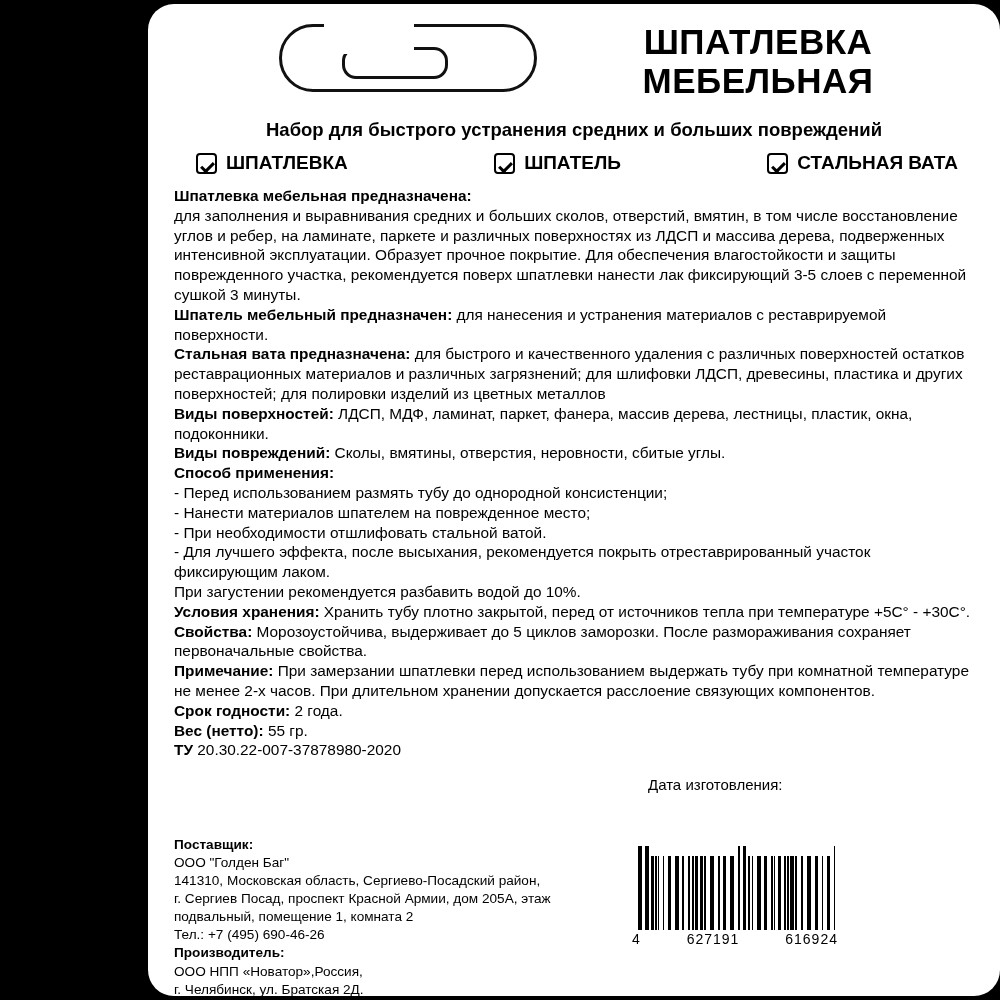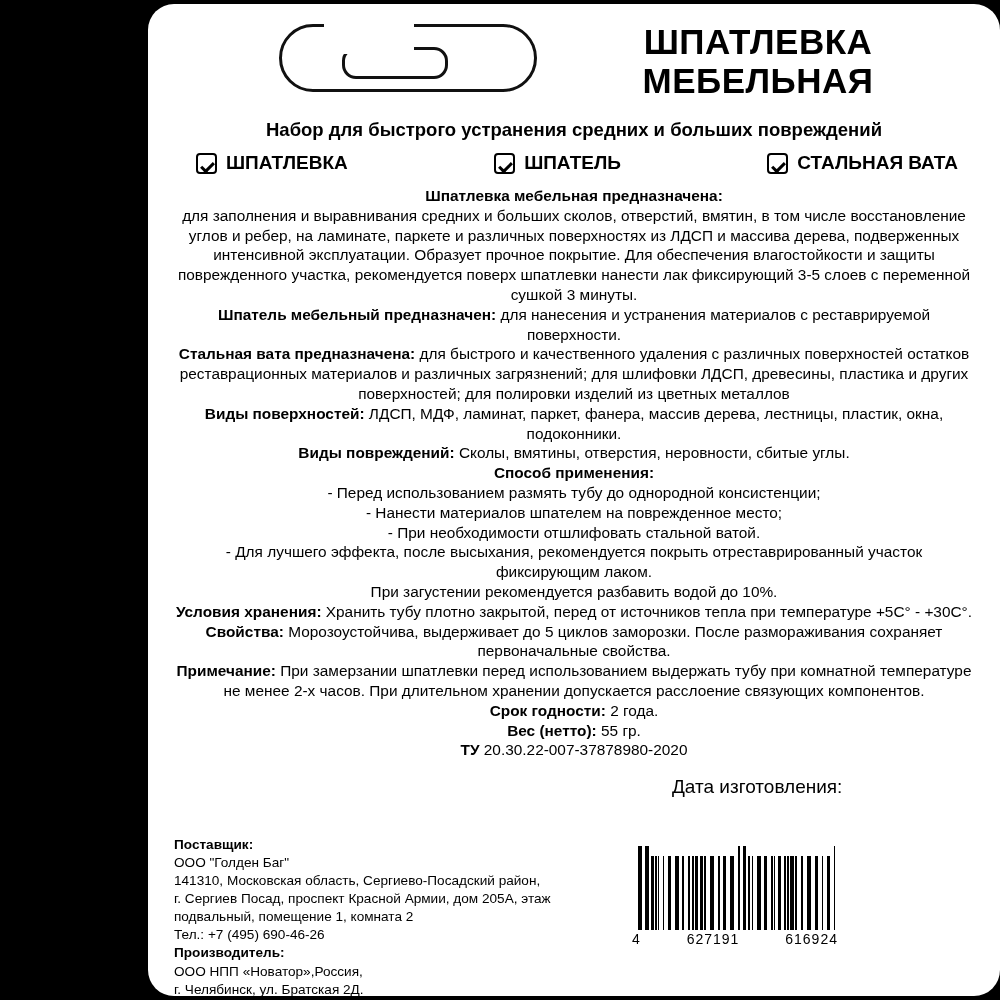--- a/index.html
+++ b/index.html
@@ -94,39 +94,38 @@
   .clabel { font-weight: bold; font-size: 19px; color: #000; }
 
   #body {
     position: absolute;
     left: 26px; top: 182px;
     width: 800px;
     font-size: 15.4px;
     line-height: 1.285;
     color: #000;
   }
-  #body p { margin: 0 0 0 0; text-align: center; }
+  #body p { margin: 0 0 0 0; }
   #body b { font-weight: bold; }
 
   #supplier {
     position: absolute;
     left: 26px; top: 832px;
     width: 470px;
     font-size: 13.6px;
     line-height: 1.33;
     color: #000;
   }
   #supplier b { font-weight: bold; }
 
   #dateline {
     position: absolute;
     left: 500px; top: 772px;
-    font-size: 19px;
-    color: #000;
-    margin-left: 24px;
+    font-size: 15px;
+    color: #000;
   }
 
   #barcode-wrap {
     position: absolute;
     left: 490px; top: 842px;
     width: 200px;
   }
   #barcode {
     width: 200px; height: 84px;
     background-repeat: repeat-x;

